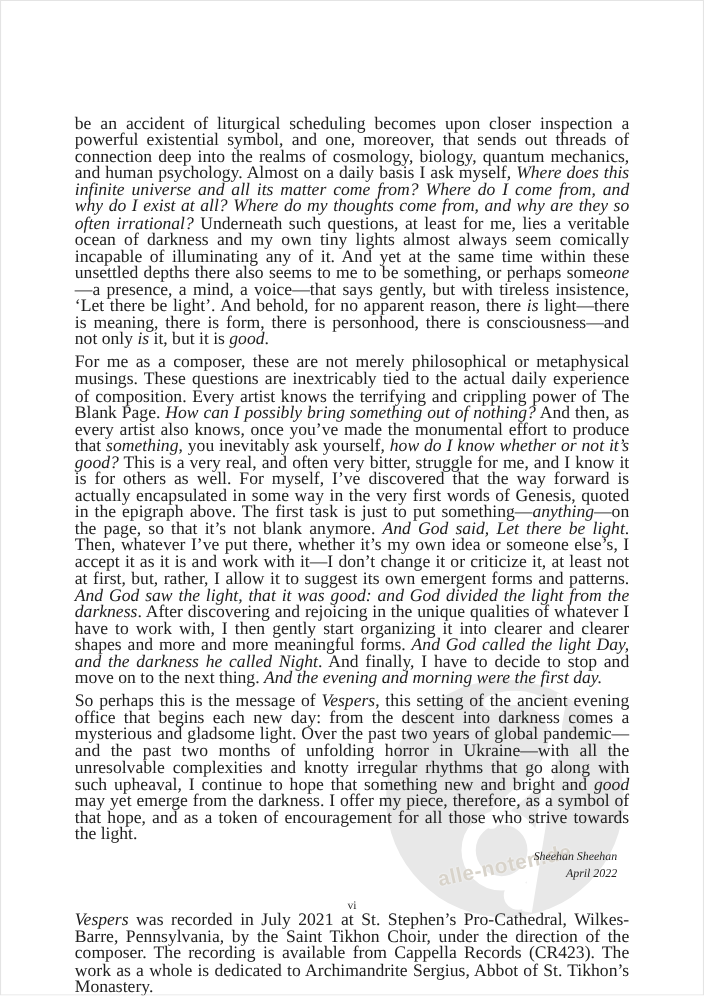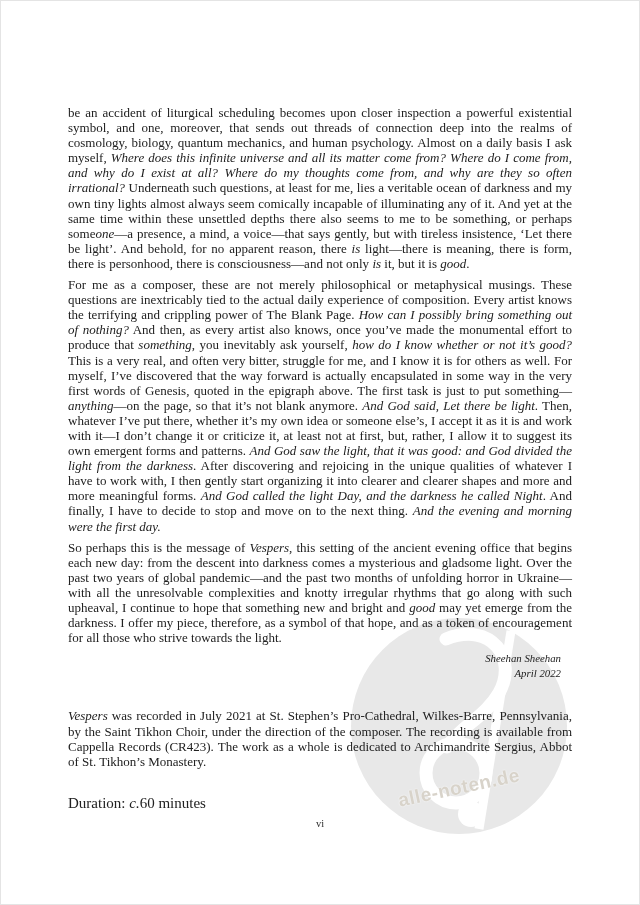--- a/index.html
+++ b/index.html
@@ -14,21 +14,21 @@
     color: #212121;
   }
   .content {
     position: absolute;
     left: 68px;
     top: 105px;
     width: 504px;
     z-index: 2;
   }
   .body-par {
-    font-size: 13px;
+    font-size: 16px;
     line-height: 15.1px;
     text-align: justify;
     margin: 0 0 6px 0;
   }
   .signature {
     margin-top: 2px;
     padding-right: 11px;
     text-align: right;
     font-style: italic;
     font-size: 10.8px;

